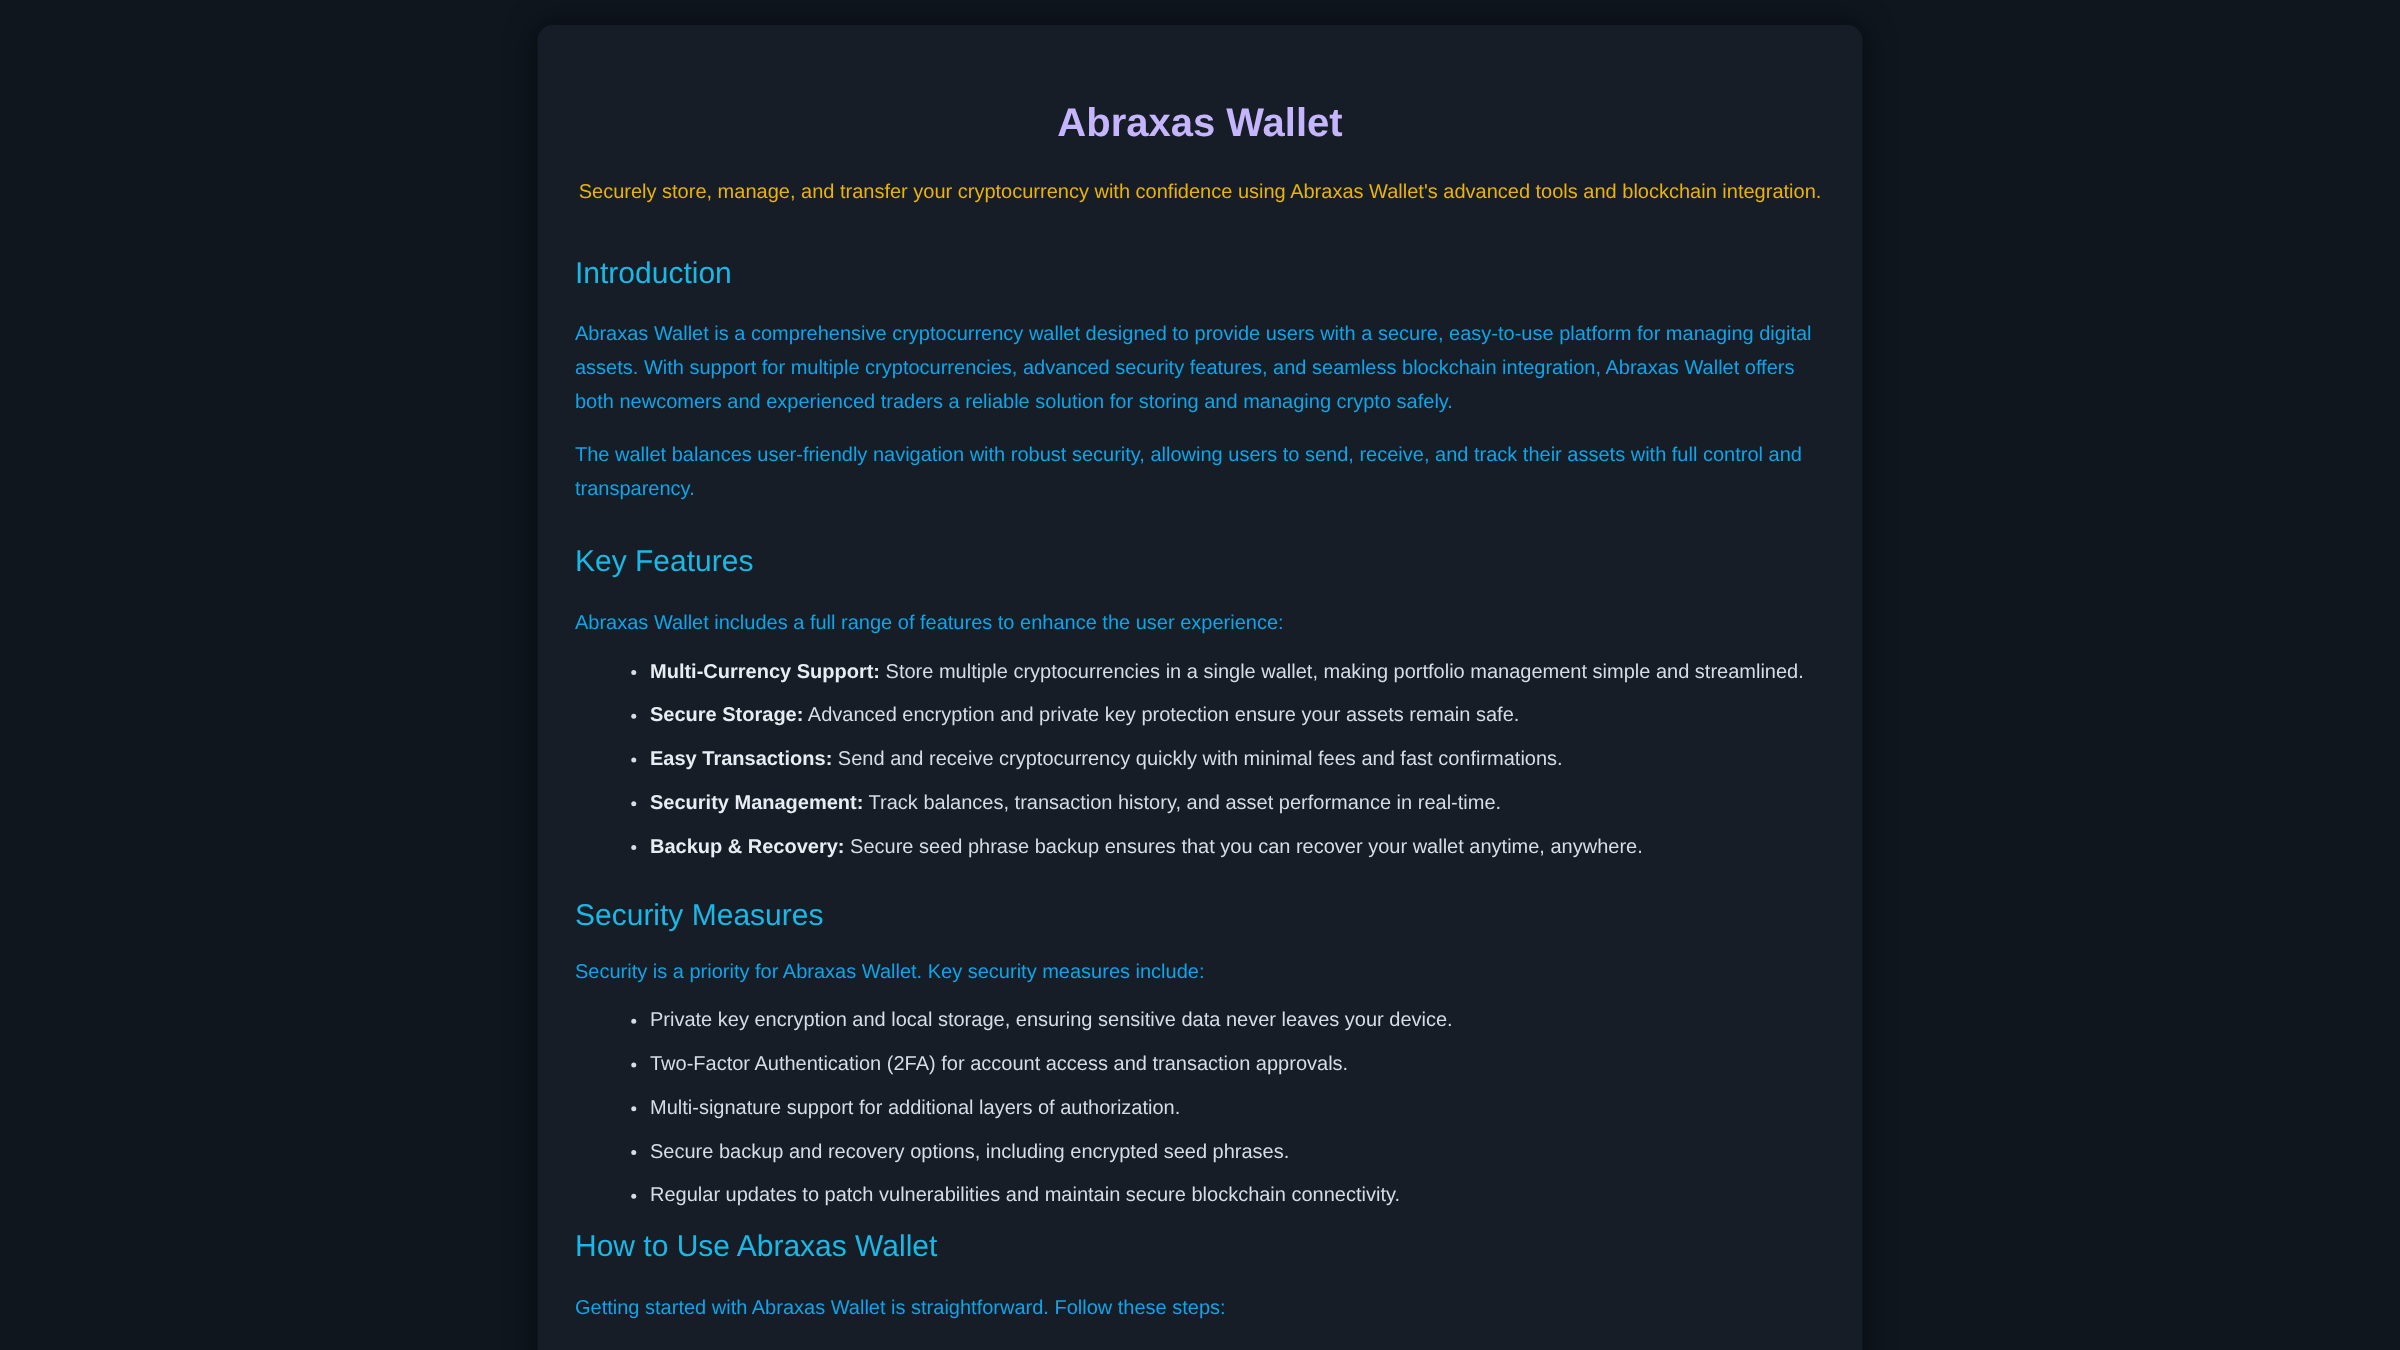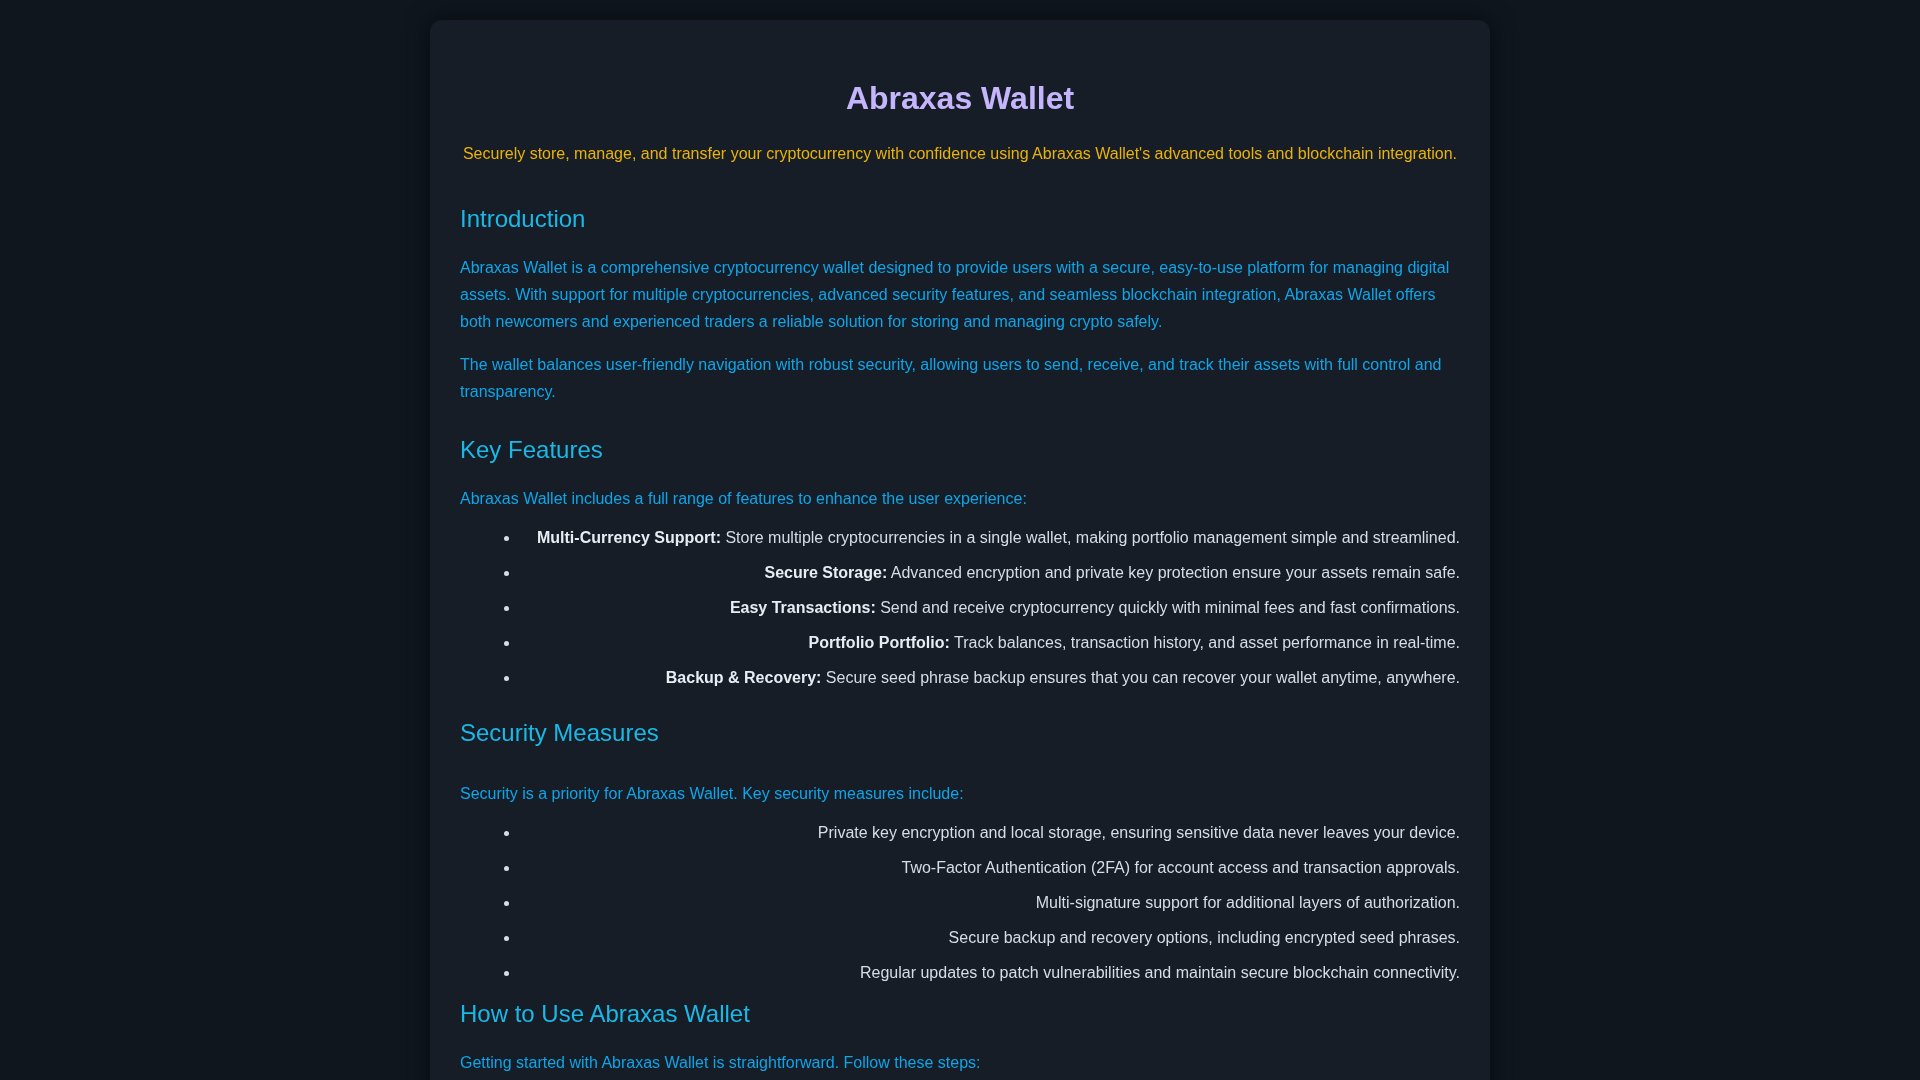--- a/index.html
+++ b/index.html
@@ -19,47 +19,47 @@
     color: #c4b5fd; font-size: 32px; font-weight: bold; line-height: 36px;
   }
   .tagline {
     margin: 28px 0 0 0; text-align: center; color: #eab308;
     font-size: 16px; line-height: 20px;
   }
   h2 {
     margin: 0; color: #1ab8e6; font-size: 24px; font-weight: normal; line-height: 30px;
   }
   p { margin: 0; color: #0ea5e9; font-size: 16px; line-height: 27px; }
-  ul { margin: 0; padding-left: 60px; color: #d6dde6; font-size: 16px; text-align: right; }
+  ul { margin: 0; padding-left: 60px; color: #d6dde6; font-size: 16px; }
   li { line-height: 20px; margin-bottom: 15px; }
   li b { color: #e8edf3; }
 </style>
 </head>
 <body>
 
 <div class="card">
   <h1>Abraxas Wallet</h1>
   <p class="tagline">Securely store, manage, and transfer your cryptocurrency with confidence using Abraxas Wallet's advanced tools and blockchain integration.</p>
 
   <h2 style="margin-top:40px">Introduction</h2>
   <p style="margin-top:20px">Abraxas Wallet is a comprehensive cryptocurrency wallet designed to provide users with a secure, easy-to-use platform for managing digital assets. With support for multiple cryptocurrencies, advanced security features, and seamless blockchain integration, Abraxas Wallet offers both newcomers and experienced traders a reliable solution for storing and managing crypto safely.</p>
   <p style="margin-top:16px">The wallet balances user-friendly navigation with robust security, allowing users to send, receive, and track their assets with full control and transparency.</p>
 
   <h2 style="margin-top:30px">Key Features</h2>
   <p style="margin-top:20px">Abraxas Wallet includes a full range of features to enhance the user experience:</p>
   <ul style="margin-top:16px">
     <li><b>Multi-Currency Support:</b><span> Store multiple cryptocurrencies in a single wallet, making portfolio management simple and streamlined.</span></li>
     <li><b>Secure Storage:</b><span> Advanced encryption and private key protection ensure your assets remain safe.</span></li>
     <li><b>Easy Transactions:</b><span> Send and receive cryptocurrency quickly with minimal fees and fast confirmations.</span></li>
-    <li><b>Portfolio Portfolio:</b><span> Track balances, transaction history, and asset performance in real-time.</span></li>
+    <li><b>Security Management:</b><span> Track balances, transaction history, and asset performance in real-time.</span></li>
     <li><b>Backup &amp; Recovery:</b><span> Secure seed phrase backup ensures that you can recover your wallet anytime, anywhere.</span></li>
   </ul>
 
   <h2 style="margin-top:30px">Security Measures</h2>
-  <p style="margin-top:32px">Security is a priority for Abraxas Wallet. Key security measures include:</p>
+  <p style="margin-top:16px">Security is a priority for Abraxas Wallet. Key security measures include:</p>
   <ul style="margin-top:16px">
     <li>Private key encryption and local storage, ensuring sensitive data never leaves your device.</li>
     <li>Two-Factor Authentication (2FA) for account access and transaction approvals.</li>
     <li>Multi-signature support for additional layers of authorization.</li>
     <li>Secure backup and recovery options, including encrypted seed phrases.</li>
     <li>Regular updates to patch vulnerabilities and maintain secure blockchain connectivity.</li>
   </ul>
 
   <h2 style="margin-top:16px">How to Use Abraxas Wallet</h2>
   <p style="margin-top:20px">Getting started with Abraxas Wallet is straightforward. Follow these steps:</p>

